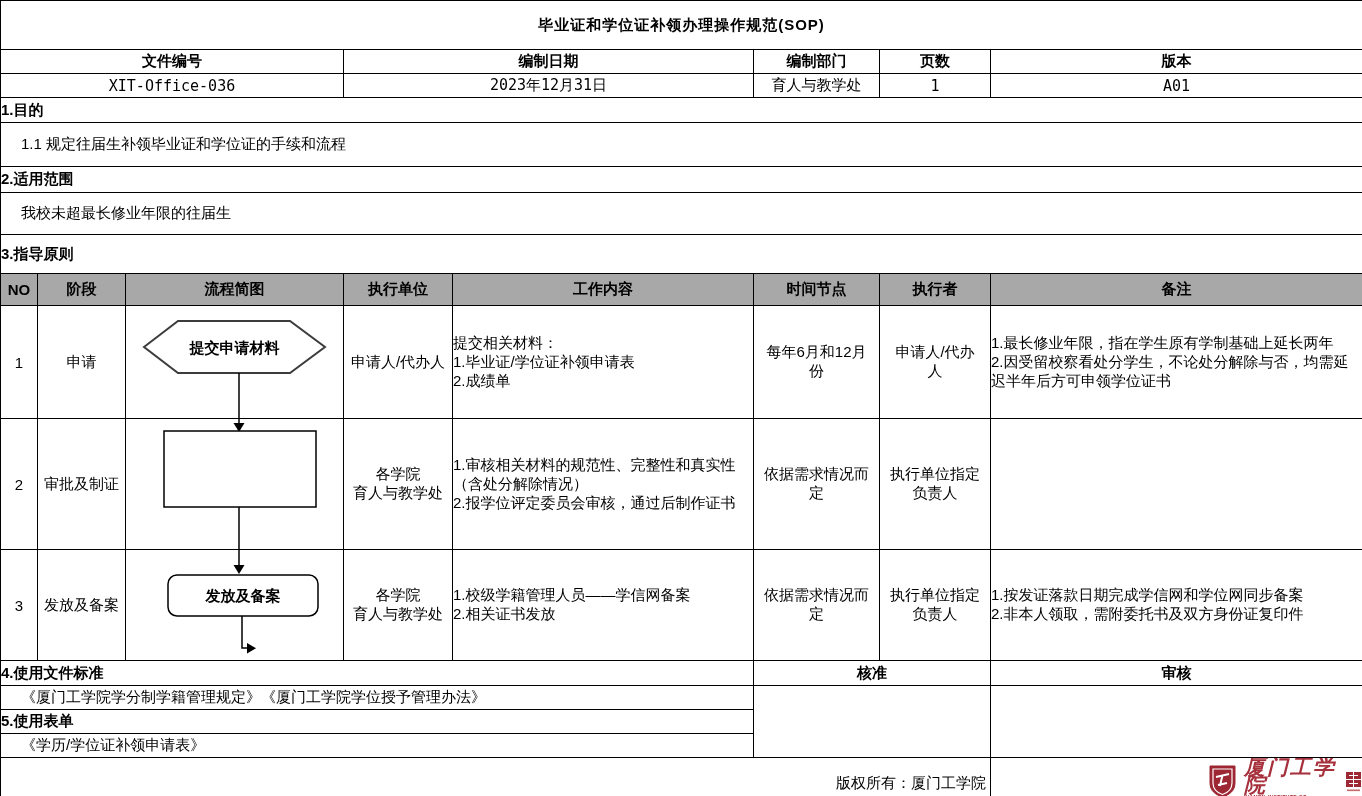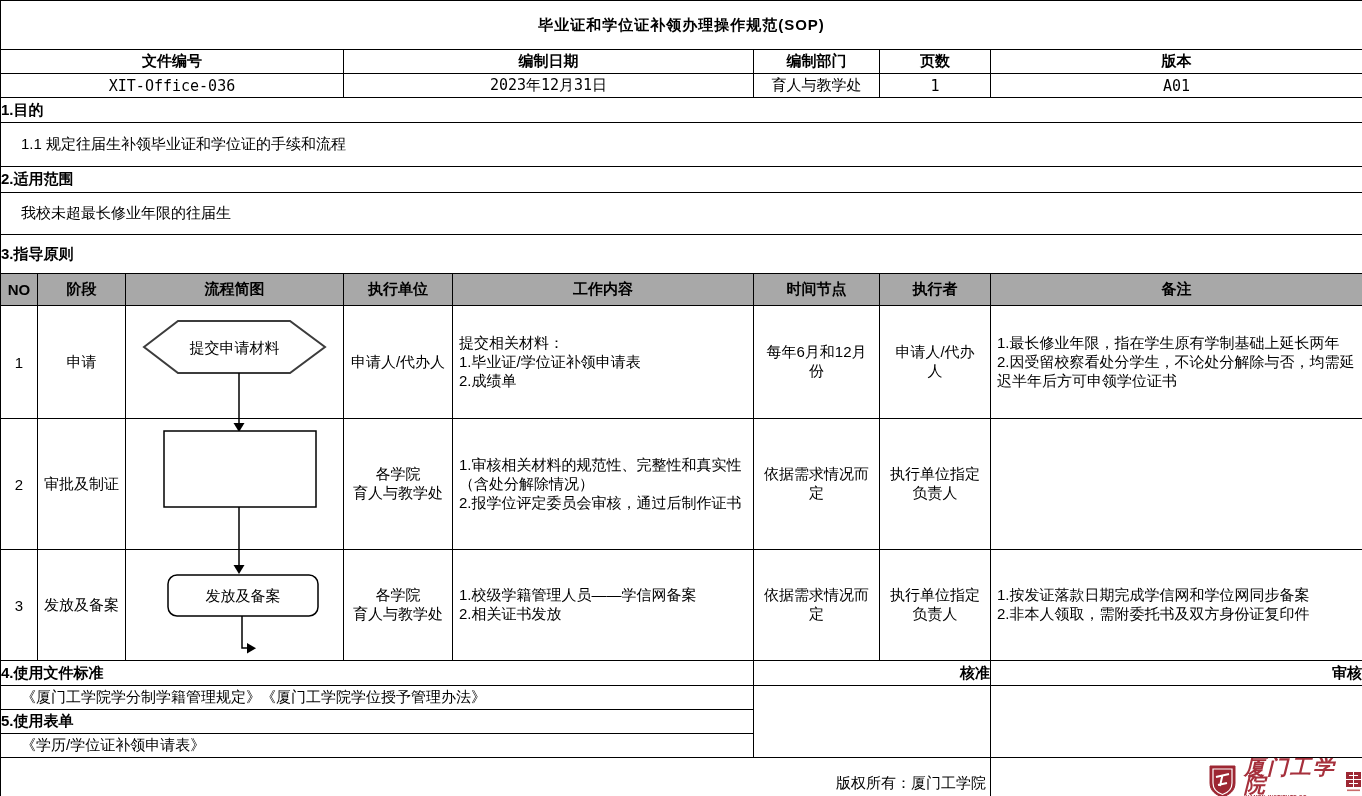--- a/index.html
+++ b/index.html
@@ -25,31 +25,31 @@
     overflow: hidden;
   }
   .title-cell { text-align: center; font-size: 28px; font-weight: bold; letter-spacing: 1px; }
   .meta-label { text-align: center; font-weight: bold; font-size: 17px; }
   .meta-value { text-align: center; font-size: 16px; font-family: "DejaVu Sans Mono", monospace; }
   .sec-title { font-weight: bold; font-size: 16px; }
   .sec-body { font-size: 15px; padding-left: 20px; }
   .th-gray { background: #a8a8a8; font-weight: bold; font-size: 16px; text-align: center; }
   .c { text-align: center; }
   .pre { white-space: pre-line; }
-  .pad { padding: 2px 6px; }
+  .pad { padding: 2px 0; }
   .tight { padding: 4px 8px; }
-  .approval-h { font-weight: bold; font-size: 16px; text-align: right; }
+  .approval-h { font-weight: bold; font-size: 16px; text-align: center; }
   .copyright-cell { text-align: right; padding-right: 4px; font-size: 15px; }
   .logo-cell { vertical-align: middle; }
 
   
   #flow-overlay { position: absolute; left: 0; top: 0; width: 1362px; height: 792px; pointer-events: none; }
   .shape-label {
     position: absolute; text-align: center; font-size: 15px; line-height: 18px;
-    white-space: pre-line; color: #000;
+    white-space: pre-line; color: #000; font-weight: bold;
   }
   .shape-label.two-line { line-height: 27px; }
 
   
   .logo-wrap { display: flex; align-items: center; gap: 8px; padding-left: 218px; }
   .logo-text-col { display: flex; flex-direction: column; align-items: flex-start; }
   .logo-cn {
     color: #a6303c; font-size: 21px; font-weight: bold; font-style: italic;
     font-family: "DejaVu Serif", serif; letter-spacing: 2px; line-height: 18px;
   }

